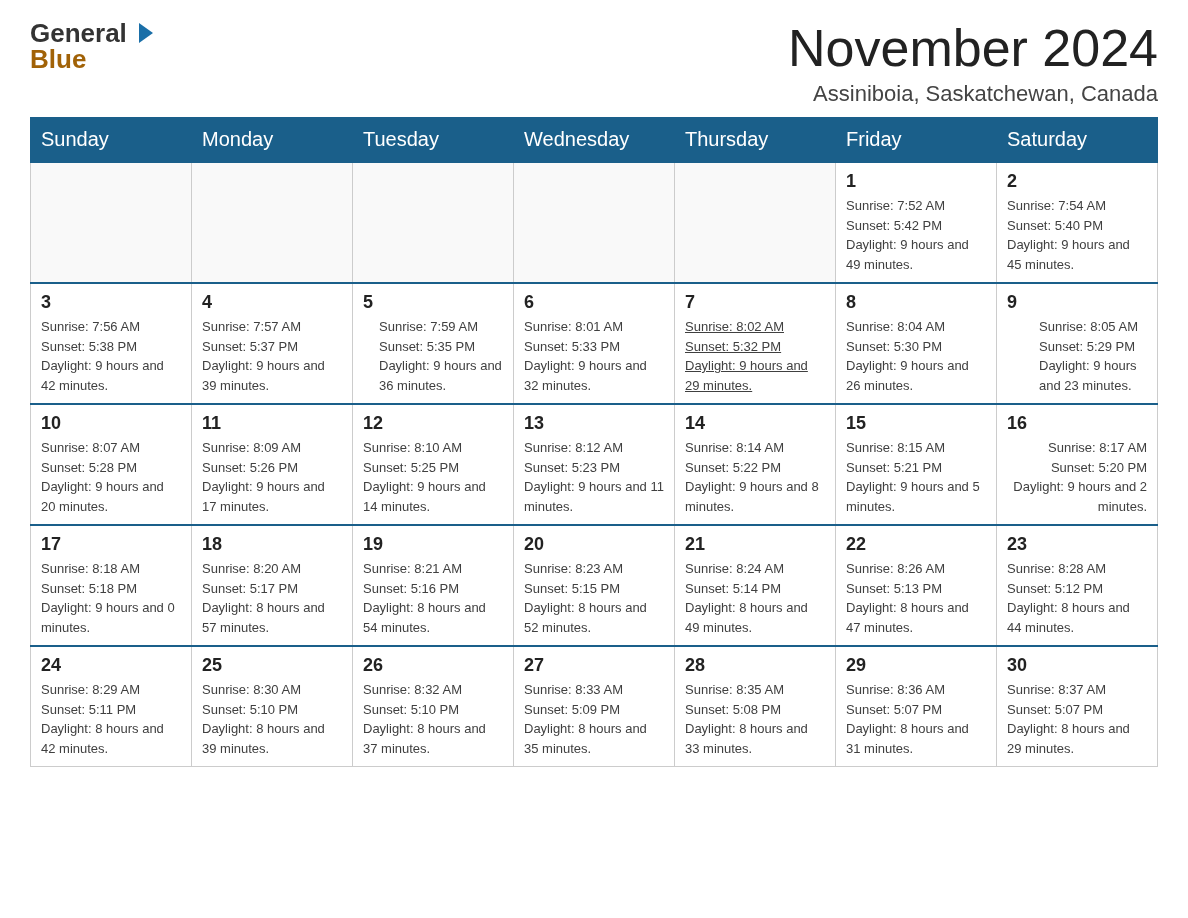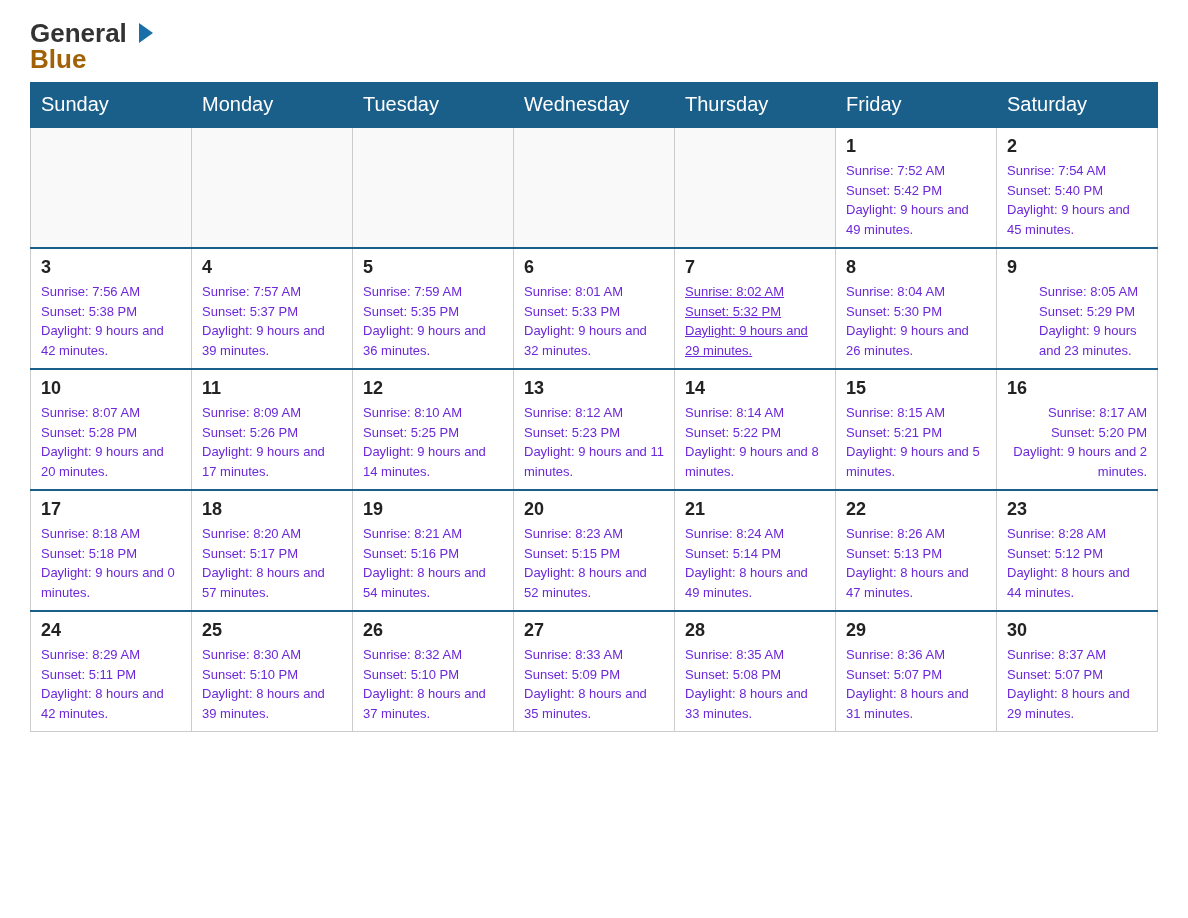--- a/index.html
+++ b/index.html
@@ -83,37 +83,41 @@
       border-top: 2px solid #1a5f8a;
     }
     .day-number {
       font-size: 18px;
       font-weight: bold;
       color: #222;
       margin-bottom: 4px;
     }
     .day-info {
       font-size: 13px;
-      color: #6d28d9;
+      color: #404040;
       line-height: 1.5;
     }
     .empty-cell {
       background: #f9f9f9;
     }
   </style>
 </head>
 <body>
 
 <div class="header">
   <div class="logo">
     <div style="display:flex; align-items:center; gap:12px;">
       <span class="logo-general">General</span>
       <div class="logo-arrow"></div>
     </div>
     <span class="logo-blue">Blue</span>
+  </div>
+  <div class="title-section">
+    <div class="month-title">November 2024</div>
+    <div class="location">Assiniboia, Saskatchewan, Canada</div>
   </div>
 </div>
 
 <table class="calendar">
   <thead>
     <tr>
     <th>Sunday</th>
         <th>Monday</th>
         <th>Tuesday</th>
         <th>Wednesday</th>
@@ -150,21 +154,21 @@
 Daylight: 9 hours and 42 minutes.</div>
         </td>
         <td>
           <div class="day-number">4</div>
           <div class="day-info" style="white-space: pre-line;">Sunrise: 7:57 AM
 Sunset: 5:37 PM
 Daylight: 9 hours and 39 minutes.</div>
         </td>
         <td>
           <div class="day-number">5</div>
-          <div class="day-info" style="white-space: pre-line;">Sunrise: 7:59 AM
+          <div class="day-info" style="white-space: pre-line; margin-left: 16px;">Sunrise: 7:59 AM
 Sunset: 5:35 PM
 Daylight: 9 hours and 36 minutes.</div>
         </td>
         <td>
           <div class="day-number">6</div>
           <div class="day-info" style="white-space: pre-line;">Sunrise: 8:01 AM
 Sunset: 5:33 PM
 Daylight: 9 hours and 32 minutes.</div>
         </td>
         <td>

